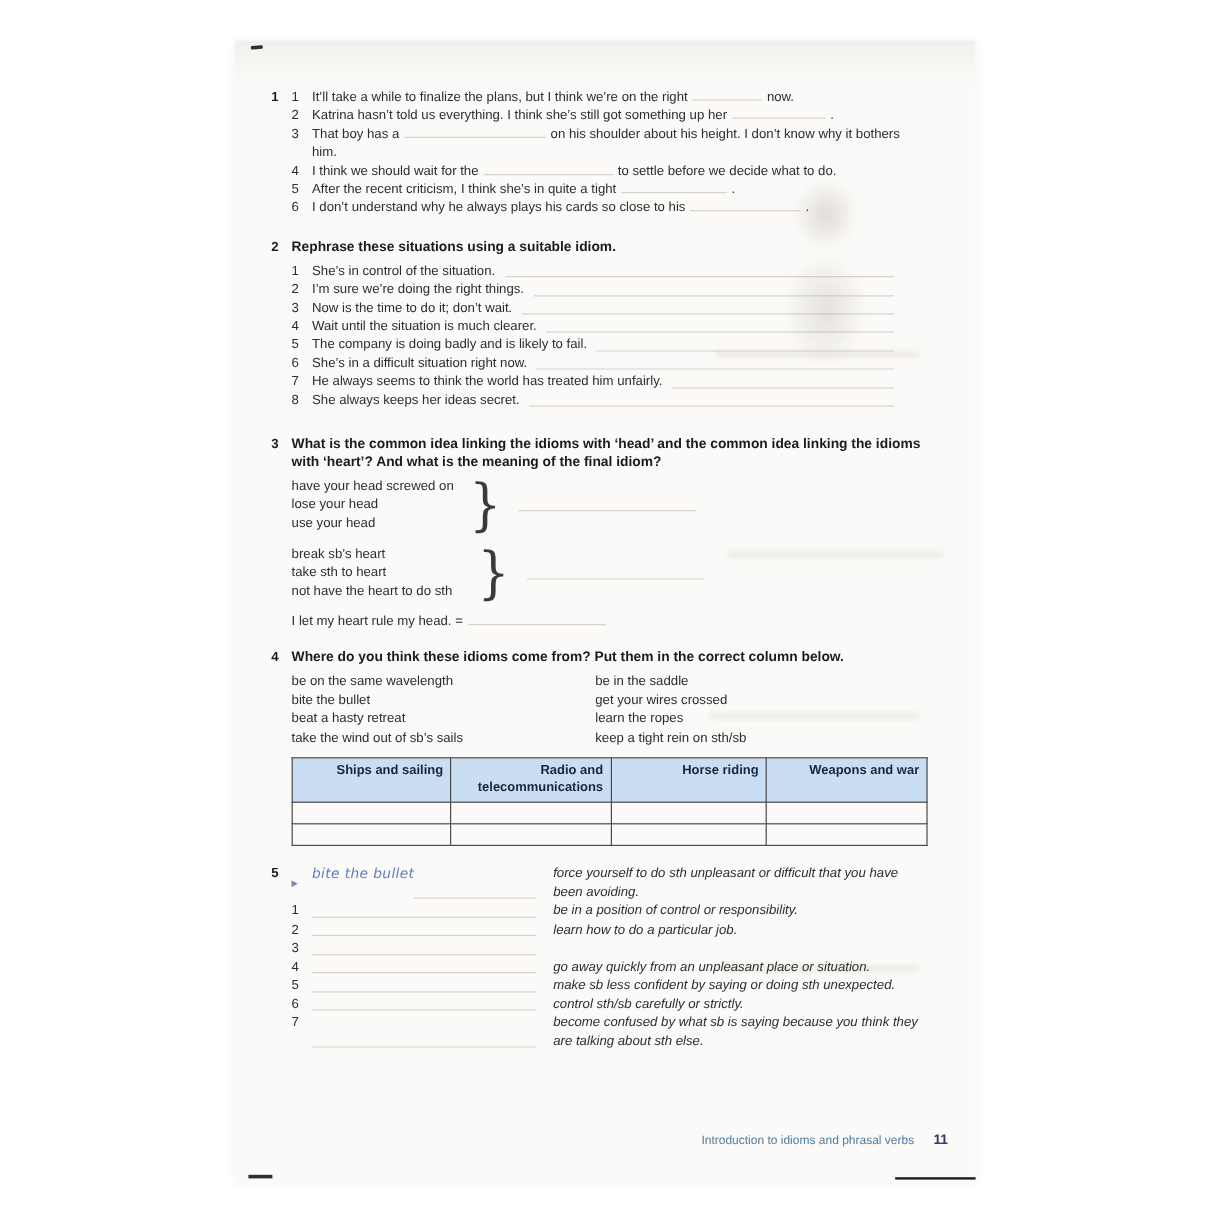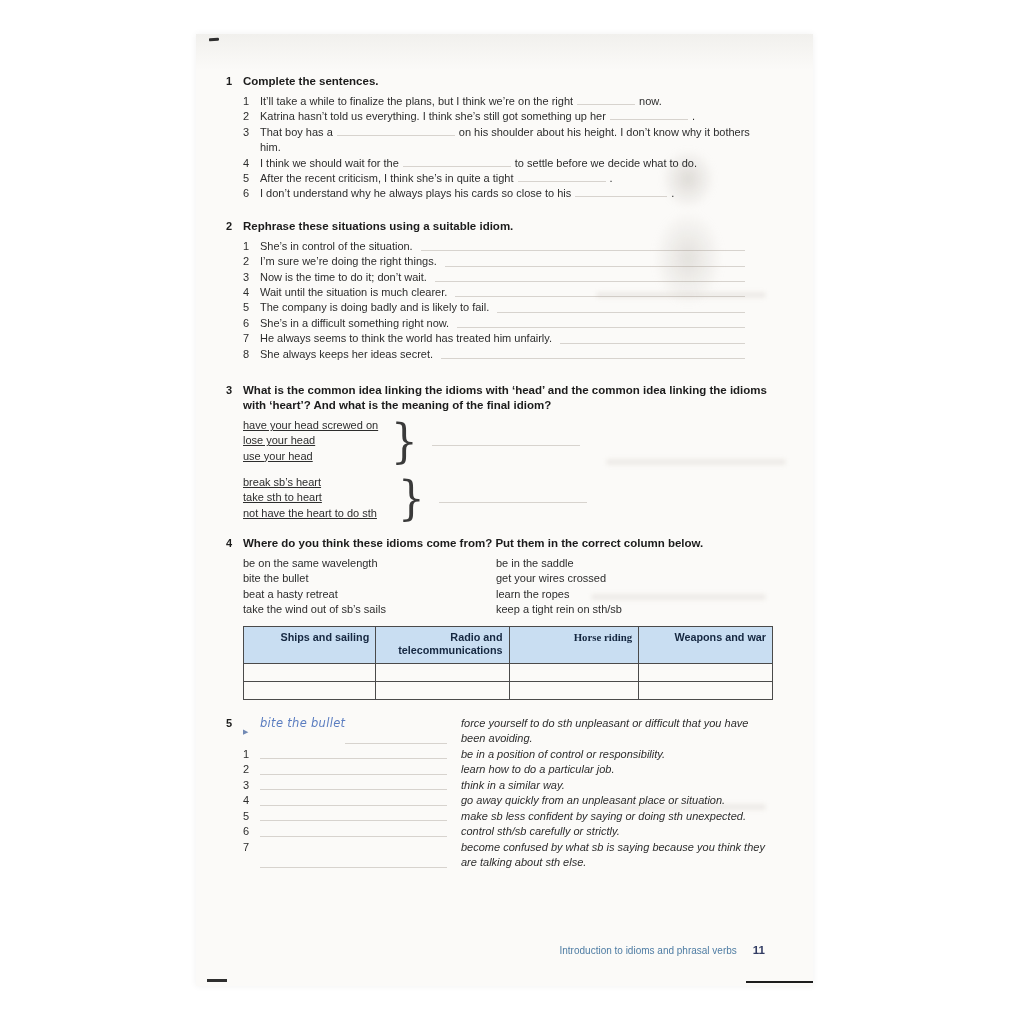--- a/index.html
+++ b/index.html
@@ -51,50 +51,50 @@
   .marker { width: 17px; flex-shrink: 0; font-size: 7px; color: #7189b4; align-self: center; }
   .handwriting {
     font-family: "DejaVu Sans", sans-serif; font-style: italic;
     color: #5b7dc0; font-size: 11.5px; letter-spacing: 0.3px;
     margin-left: 10px; white-space: nowrap;
   }
   .hw-ex5 { margin-left: 0; }
 
   .idiom-group { display: flex; align-items: center; font-size: 11px; color: #2d2d2d; }
   .gap-b12 { margin-bottom: 11px; }
-  .ig-lines div { line-height: 15.3px; text-decoration: underline; }
+  .ig-lines div { line-height: 15.3px; }
   .ig-1 { width: 146px; } .ig-2 { width: 153px; }
   .brace {
     font-family: "DejaVu Serif", serif; font-weight: 300;
     font-size: 42px; line-height: 42px; color: #3a3a3a;
     transform: scaleY(1.12); margin-left: 2px;
   }
   .ig-blank { width: 148px; margin-left: 14px; }
   .final-row { margin-top: 10px; }
 
   .idioms-grid {
     display: grid; grid-template-columns: 253px 1fr;
     font-size: 11px; line-height: 15.5px; color: #2d2d2d; margin-bottom: 1px;
   }
   table.idiom-table { border-collapse: collapse; width: 100%; margin-top: 8px; table-layout: fixed; }
   .idiom-table th {
     background: #c9def2; border: 1px solid #4a4a4a;
     font-size: 10.8px; color: #152740; text-align: right; vertical-align: top;
     padding: 4px 6px; height: 37px; line-height: 13.5px; font-weight: bold;
   }
   .idiom-table td { border: 1px solid #4a4a4a; height: 18px; }
-  .cw1 { width: 25.0%; } .cw2 { width: 25.2%; } .cw3 { width: 24.5%; font-family: Liberation Serif, serif; } .cw4 { width: 25.3%; }
+  .cw1 { width: 25.0%; } .cw2 { width: 25.2%; } .cw3 { width: 24.5%; } .cw4 { width: 25.3%; }
 
   .m-row { display: flex; font-size: 11px; line-height: 15.5px; color: #2d2d2d; }
   .m-left { width: 218px; flex-shrink: 0; display: flex; align-items: baseline; }
   .m-num { width: 17px; flex-shrink: 0; }
   .m-blank { flex: 1; margin-right: 14px; align-self: flex-end; margin-bottom: 3px; }
   .m-def { flex: 1; min-width: 0; font-style: italic; }
 
-  .footer { position: absolute; top: 910px; right: 48px; display: flex; align-items: baseline; }
+  .footer { position: absolute; top: 910px; right: 23px; display: flex; align-items: baseline; }
   .footer-label { font-size: 10px; color: #4e7ca3; }
   .page-num { font-size: 11.5px; font-weight: bold; color: #323c63; margin-left: 16px; }
 
   .mark { position: absolute; background: #2f2f2f; }
   .mark-top { left: 13px; top: 4px; width: 10px; height: 3px; border-radius: 1px; transform: rotate(-5deg); }
   .mark-bl { left: 11px; top: 945px; width: 20px; height: 3px; }
   .mark-br { left: 550px; top: 947px; width: 67px; height: 2px; background: #1d1d1d; }
 </style>
 </head>
 <body>
@@ -107,21 +107,20 @@
   <div class="smudge" style="left:405px; top:770px; width:165px;"></div>
   <div class="mark mark-top"></div>
   <div class="mark mark-bl"></div>
   <div class="mark mark-br"></div>
 
   <div class="content">
 
     <div class="ex ex-1">
       <span class="ex-num">1</span>
       <div class="ex-body">
-        <div class="ex-title">Complete the sentences.</div>
         <div class="row">
           <span class="row-num">1</span>
           <span class="row-text"><span>It’ll take a while to finalize the plans, but I think we’re on the right</span><span class="blank ib w58"></span><span>now.</span></span>
         </div>
         <div class="row">
           <span class="row-num">2</span>
           <span class="row-text"><span>Katrina hasn’t told us everything. I think she’s still got something up her</span><span class="blank ib w78"></span><span>.</span></span>
         </div>
         <div class="row">
           <span class="row-num">3</span>
@@ -166,21 +165,21 @@
           <span>Wait until the situation is much clearer.</span>
           <span class="blank grow"></span>
         </div>
         <div class="row">
           <span class="row-num">5</span>
           <span>The company is doing badly and is likely to fail.</span>
           <span class="blank grow"></span>
         </div>
         <div class="row">
           <span class="row-num">6</span>
-          <span>She’s in a difficult something right now.</span>
+          <span>She’s in a difficult situation right now.</span>
           <span class="blank grow"></span>
         </div>
         <div class="row">
           <span class="row-num">7</span>
           <span>He always seems to think the world has treated him unfairly.</span>
           <span class="blank grow"></span>
         </div>
         <div class="row">
           <span class="row-num">8</span>
           <span>She always keeps her ideas secret.</span>
@@ -203,20 +202,24 @@
           <div class="blank ig-blank"></div>
         </div>
         <div class="idiom-group">
           <div class="ig-lines ig-2">
             <div>break sb’s heart</div>
             <div>take sth to heart</div>
             <div>not have the heart to do sth</div>
           </div>
           <div class="brace">}</div>
           <div class="blank ig-blank"></div>
+        </div>
+        <div class="row final-row">
+          <span>I let my heart rule my head. =</span>
+          <span class="blank ib w115"></span>
         </div>
       </div>
     </div>
 
     <div class="ex ex-4">
       <span class="ex-num">4</span>
       <div class="ex-body">
         <div class="ex-title">Where do you think these idioms come from? Put them in the correct column below.</div>
         <div class="idioms-grid">
           <span>be on the same wavelength</span>
@@ -278,21 +281,20 @@
             <span class="m-num">2</span>
             <span class="blank m-blank"></span>
           </span>
           <span class="m-def">learn how to do a particular job.</span>
         </div>
         <div class="m-row">
           <span class="m-left">
             <span class="m-num">3</span>
             <span class="blank m-blank"></span>
           </span>
-          <span class="m-def">think in a similar way.</span>
         </div>
         <div class="m-row">
           <span class="m-left">
             <span class="m-num">4</span>
             <span class="blank m-blank"></span>
           </span>
           <span class="m-def">go away quickly from an unpleasant place or situation.</span>
         </div>
         <div class="m-row">
           <span class="m-left">

